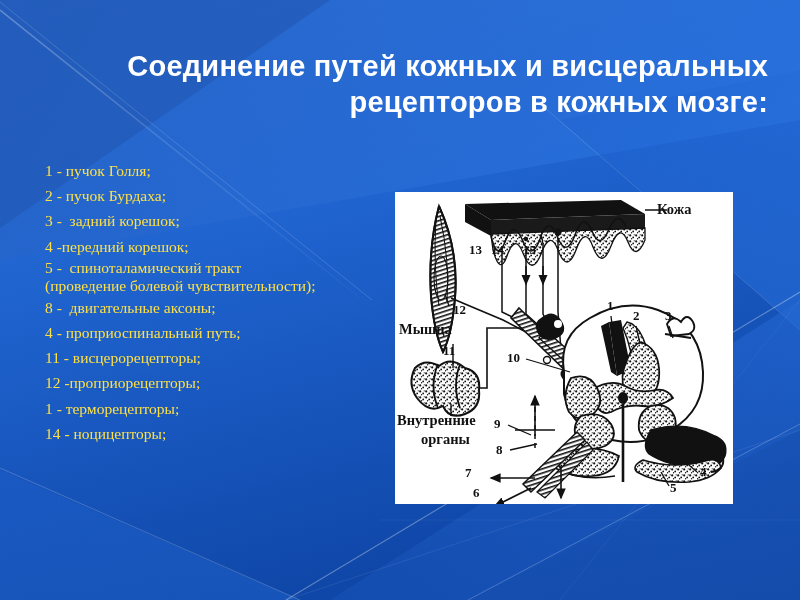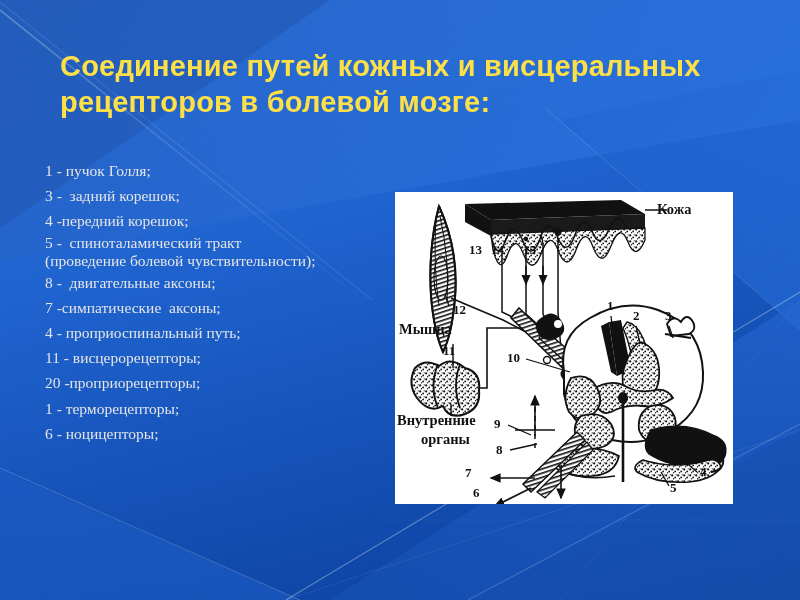--- a/index.html
+++ b/index.html
@@ -9,36 +9,37 @@
     background:#1b5fc4;
     position:relative;
   }
 
   
   #slide-bg { position:absolute; inset:0; z-index:0; }
 
   
   #title {
     position:absolute;
-    left:60px; top:48px; width:720px;
+    left:48px; top:48px; width:720px;
     z-index:5;
     font-family:"Liberation Sans", sans-serif;
     font-weight:bold;
     font-size:29px;
     line-height:36px;
-    color:#fde047;
+    color:#ffffff;
     letter-spacing:.2px;
+    text-align:right;
   }
 
   
   #legend-list {
     position:absolute;
     left:45px; top:158px; width:350px;
     z-index:5;
-    color:#e5e5e5;
+    color:#fde047;
     font-family:"Liberation Serif", serif;
     font-size:15.5px;
     line-height:25.2px;
   }
   .legend-item { white-space:pre-wrap; }
   .legend-item.wrapped { line-height:18px; }
 
   
   #figure-panel {
     position:absolute;
@@ -106,36 +107,36 @@
   <polyline points="800,292 286,600" fill="none" stroke="#ffffff" stroke-width="1.1" opacity="0.33"></polyline>
   <polyline points="800,424 468,600" fill="none" stroke="#ffffff" stroke-width="0.9" opacity="0.25"></polyline>
   <polyline points="0,468 300,600" fill="none" stroke="#ffffff" stroke-width="0.9" opacity="0.22"></polyline>
   <polyline points="286,600 800,430" fill="none" stroke="#ffffff" stroke-width="0.6" opacity="0.14"></polyline>
   <polyline points="380,520 800,520" fill="none" stroke="#ffffff" stroke-width="0.5" opacity="0.10"></polyline>
   <polyline points="560,600 800,300" fill="none" stroke="#ffffff" stroke-width="0.5" opacity="0.10"></polyline>
 </svg>
 
 <div id="title">
   <div>Соединение путей кожных и висцеральных</div>
-  <div>рецепторов в болевой мозге:</div>
+  <div>рецепторов в кожных мозге:</div>
 </div>
 
 <div id="legend-list">
   <div class="legend-item">1 - пучок Голля;</div>
+  <div class="legend-item">2 - пучок Бурдаха;</div>
   <div class="legend-item">3 -  задний корешок;</div>
   <div class="legend-item">4 -передний корешок;</div>
   <div class="legend-item wrapped">5 -  спиноталамический тракт
 (проведение болевой чувствительности);</div>
   <div class="legend-item">8 -  двигательные аксоны;</div>
-  <div class="legend-item">7 -симпатические  аксоны;</div>
   <div class="legend-item">4 - проприоспинальный путь;</div>
   <div class="legend-item">11 - висцерорецепторы;</div>
-  <div class="legend-item">20 -проприорецепторы;</div>
+  <div class="legend-item">12 -проприорецепторы;</div>
   <div class="legend-item">1 - терморецепторы;</div>
-  <div class="legend-item">6 - ноцицепторы;</div>
+  <div class="legend-item">14 - ноцицепторы;</div>
 </div>
 
 <div id="figure-panel">
   <svg viewBox="0 0 338 312" xmlns="http://www.w3.org/2000/svg">
     <defs>
       <pattern id="speckle" width="6" height="6" patternUnits="userSpaceOnUse">
         <rect width="6" height="6" fill="#ffffff"></rect>
         <circle cx="1.2" cy="1.4" r="1.1" fill="#111"></circle>
         <circle cx="4.2" cy="3.4" r="0.9" fill="#111"></circle>
         <circle cx="2.6" cy="4.8" r="0.7" fill="#111"></circle>

